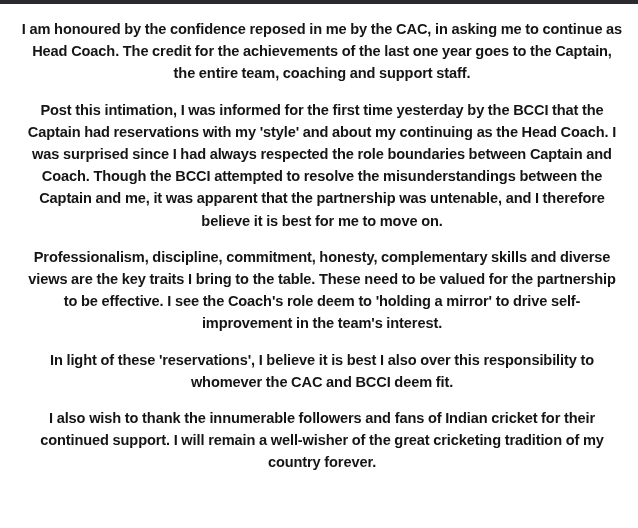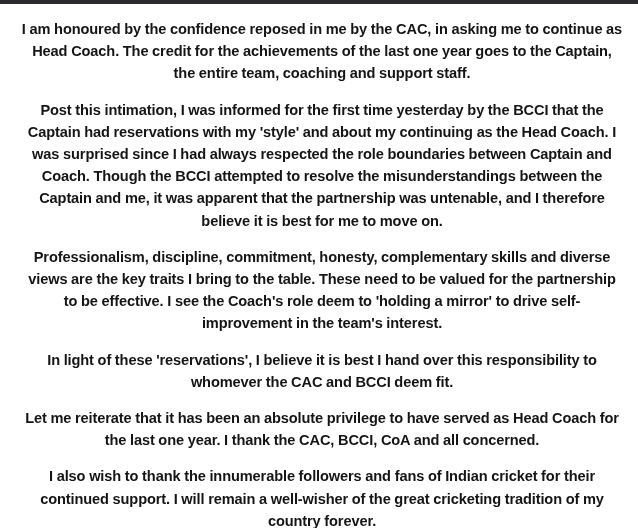--- a/index.html
+++ b/index.html
@@ -59,21 +59,20 @@
   <div id="top-bar"></div>
 
   <div id="statement-body">
 
     <p class="para">I am honoured by the confidence reposed in me by the CAC, in asking me to continue as Head Coach. The credit for the achievements of the last one year goes to the Captain, the entire team, coaching and support staff.</p>
 
     <p class="para">Post this intimation, I was informed for the first time yesterday by the BCCI that the Captain had reservations with my 'style' and about my continuing as the Head Coach. I was surprised since I had always respected the role boundaries between Captain and Coach. Though the BCCI attempted to resolve the misunderstandings between the Captain and me, it was apparent that the partnership was untenable, and I therefore believe it is best for me to move on.</p>
 
     <p class="para">Professionalism, discipline, commitment, honesty, complementary skills and diverse views are the key traits I bring to the table. These need to be valued for the partnership to be effective. I see the Coach's role deem to 'holding a mirror' to drive self-improvement in the team's interest.</p>
 
-    <p class="para">In light of these 'reservations', I believe it is best I hand over this responsibility to whomever the CAC and BCCI deem fit.</p>
+    <p class="para">In light of these 'reservations', I believe it is best I also over this responsibility to whomever the CAC and BCCI deem fit.</p>
 
-    <p class="para">Let me reiterate that it has been an absolute privilege to have served as Head Coach for the last one year. I thank the CAC, BCCI, CoA and all concerned.</p>
 
     <p class="para">I also wish to thank the innumerable followers and fans of Indian cricket for their continued support. I will remain a well-wisher of the great cricketing tradition of my country forever.</p>
 
   </div>
 
 </div>
 
 </body></html>

